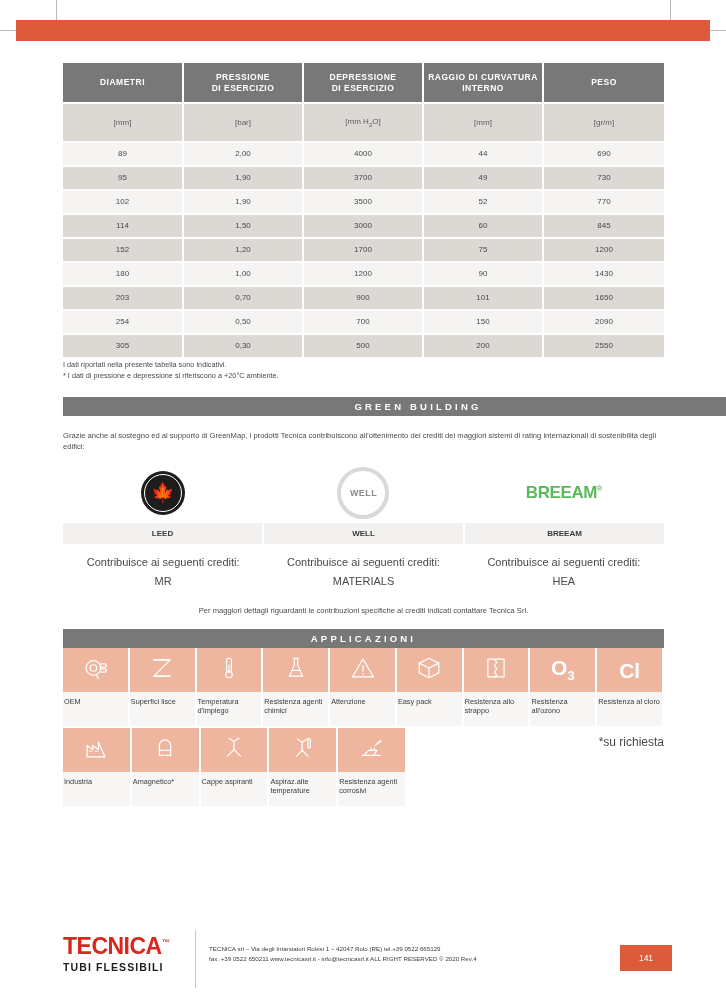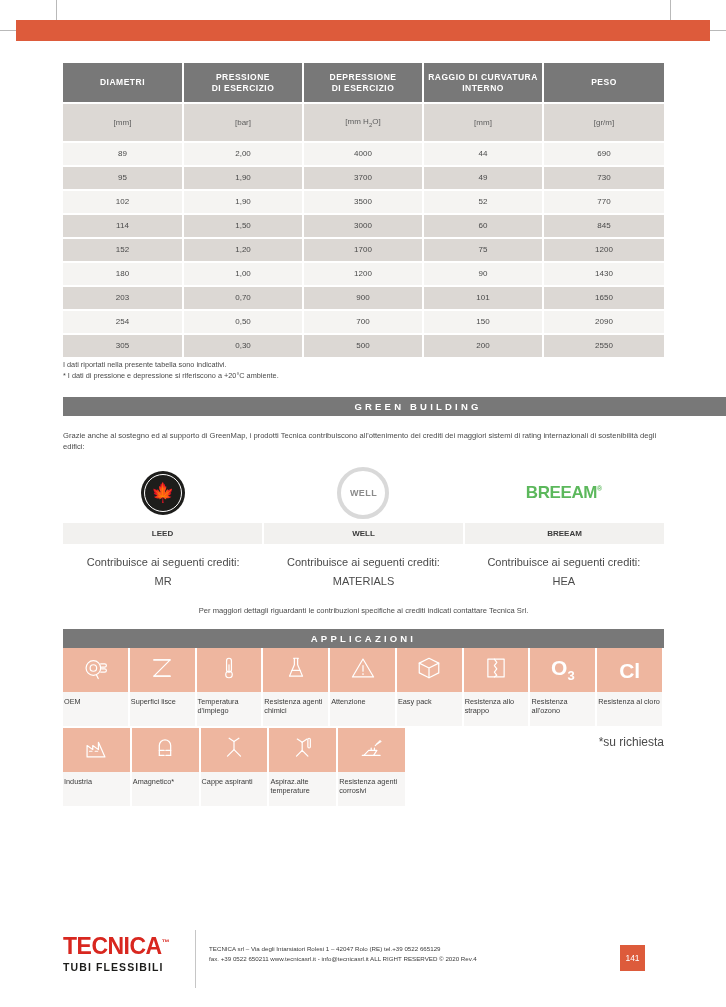--- a/index.html
+++ b/index.html
@@ -97,21 +97,21 @@
   .su-richiesta{position:absolute;left:63px;top:735px;width:601px;text-align:right;font-size:12px;color:#4a4a4a;}
   
   .footer{position:absolute;left:0;top:930px;width:726px;height:62px;}
   .logo-block{position:absolute;left:63px;top:5px;}
   .logo-tecnica{font-size:23px;font-weight:bold;color:#d8271f;letter-spacing:-.5px;line-height:1;text-align:center;}
   .logo-tecnica sup{font-size:8px;}
   .logo-sub{font-size:10.5px;font-weight:bold;color:#1d1d1b;letter-spacing:1.1px;margin-top:3px;}
   .footer-divider{position:absolute;left:195px;top:0px;width:1px;height:58px;background:#c6c6c6;}
   .footer-text{position:absolute;left:209px;top:14px;font-size:6.2px;color:#3b3b3b;line-height:1.65;}
   .page-badge{
-    position:absolute;left:620px;top:945px;width:25px;height:26px;background:#dd5b3b;
+    position:absolute;left:620px;top:945px;width:52px;height:26px;background:#dd5b3b;
     color:#ffffff;font-size:8.5px;display:flex;align-items:center;justify-content:center;
   }
 </style>
 </head>
 <body>
 
 <div class="sheet">
 
   <div class="top-band-wrap">
     <div class="crop-v" style="left:56px;"></div>

